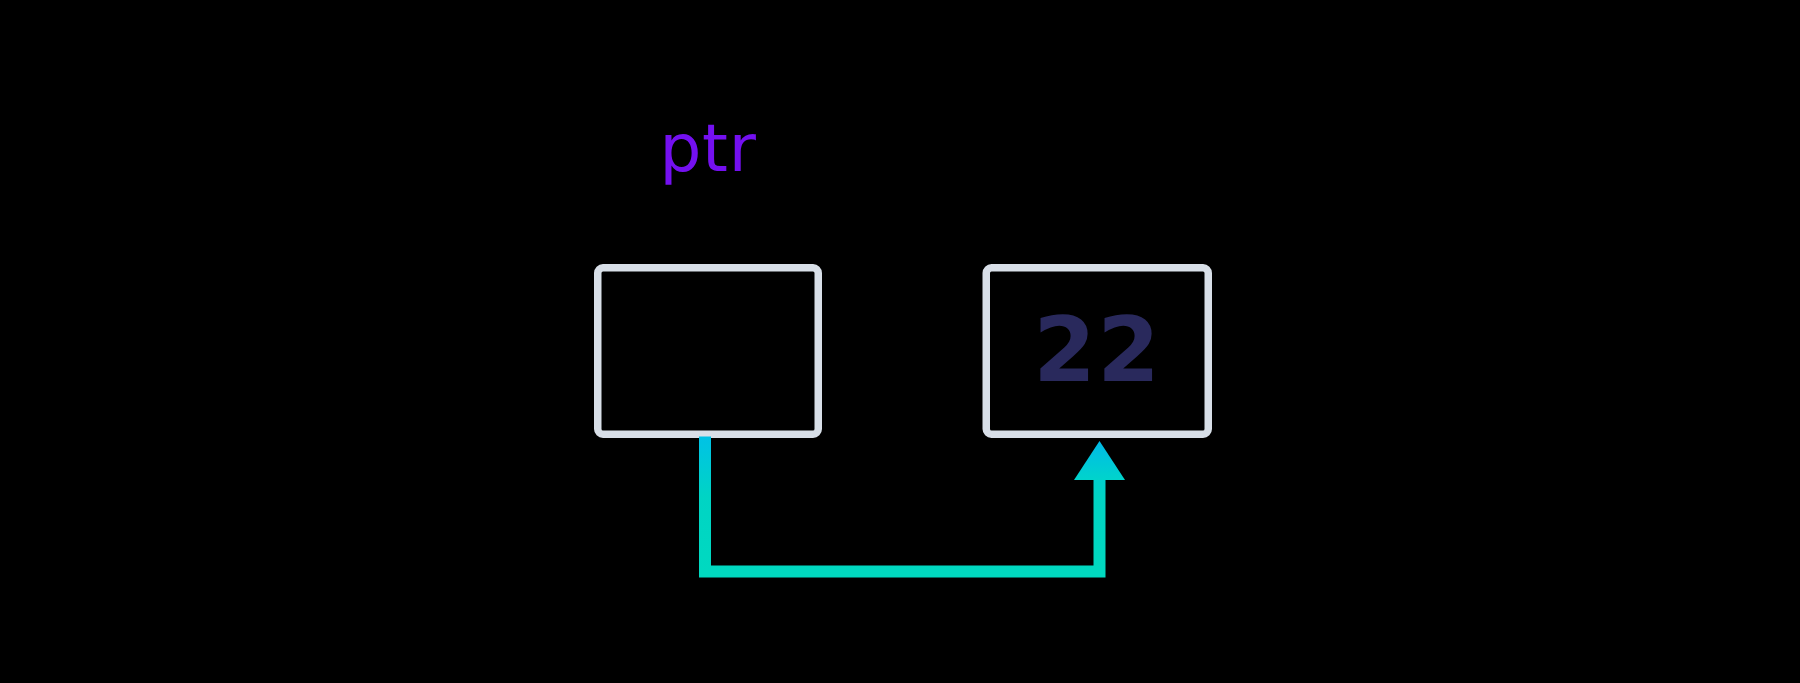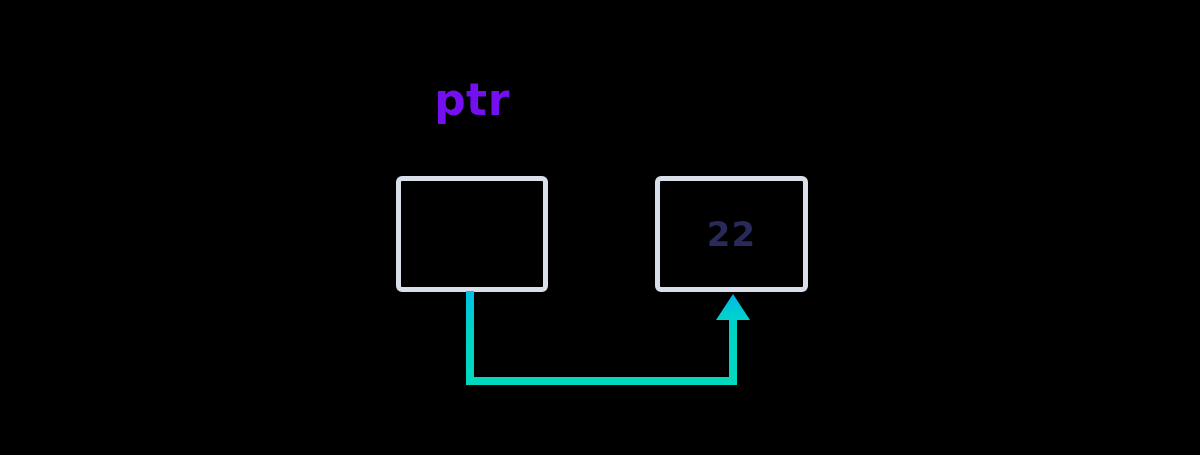--- a/index.html
+++ b/index.html
@@ -13,21 +13,21 @@
     height: 455px;
     background: #000000;
     overflow: hidden;
     font-family: "DejaVu Sans", "Liberation Sans", sans-serif;
   }
 
   
   .var-label {
     position: absolute;
     font-size: 44px;
-    font-weight: 700;
+    font-weight: 400;
     letter-spacing: 0.5px;
     line-height: 1;
     text-align: center;
     white-space: nowrap;
     color: #7410f0;
     user-select: none;
   }
   #label-ptr {
     left: 396px;
     top: 78px;
@@ -56,21 +56,21 @@
     width: 152px;
     height: 116px;
   }
   #box-num {
     left: 655px;
     top: 176px;
     width: 153px;
     height: 116px;
   }
   .mem-value {
-    font-size: 34px;
+    font-size: 60px;
     font-weight: 700;
     line-height: 1;
     color: #29295c;
     letter-spacing: 1px;
     user-select: none;
   }
 
   
   #pointer-arrow {
     position: absolute;

